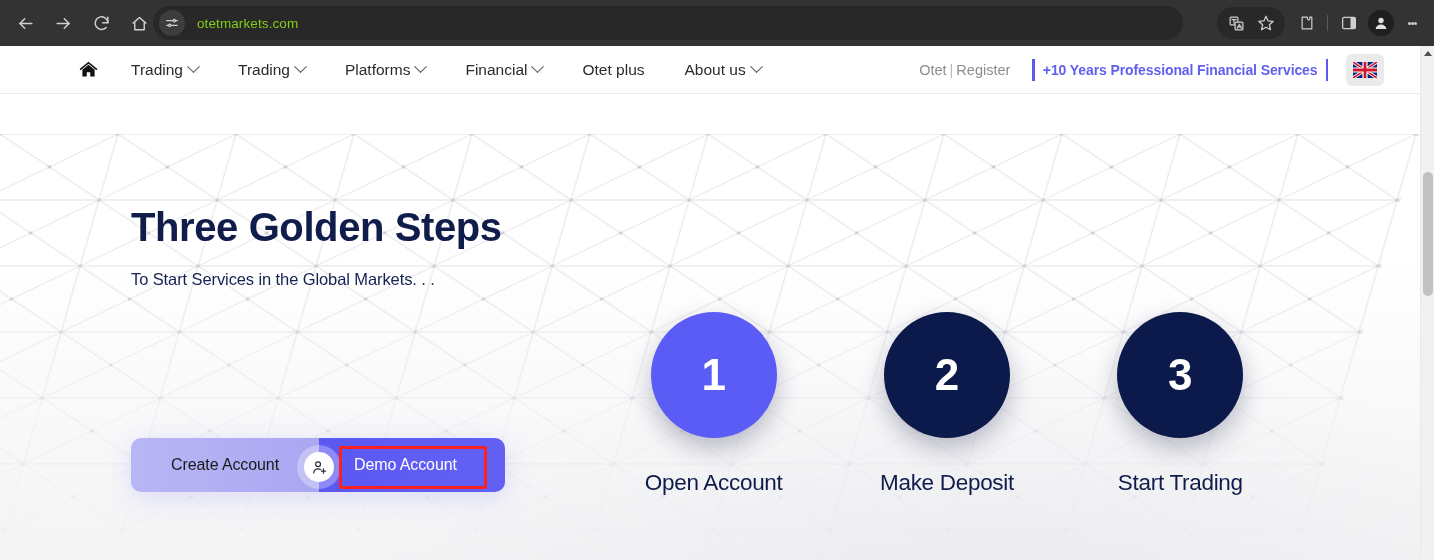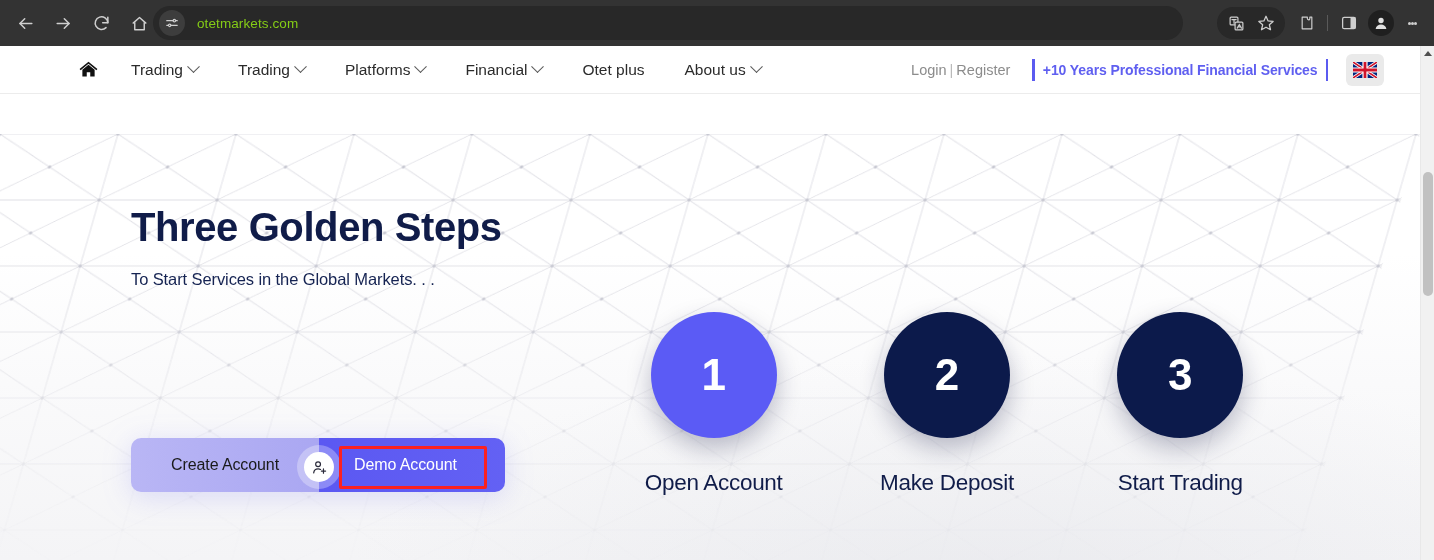--- a/index.html
+++ b/index.html
@@ -381,21 +381,21 @@
         <span>Otet plus</span>
       </div>
       <div class="nav-item">
         <span>About us</span>
         <i class="chev"></i>
       </div>
     </div>
 
     <div class="nav-right">
       <div class="login-reg">
-        <span>Login</span><span class="sep">|</span><span>Register</span>
+        <span>Otet</span><span class="sep">|</span><span>Register</span>
       </div>
       <div class="tagline-wrap">
         <span class="vbar"></span>
         <span class="tagline">+10 Years Professional Financial Services</span>
         <span class="vbar"></span>
       </div>
       <div class="lang-btn">
         <svg width="24" height="16" viewBox="0 0 60 40">
           <rect width="60" height="40" fill="#00247d"></rect>
           <path d="M0,0 L60,40 M60,0 L0,40" stroke="#ffffff" stroke-width="8"></path>

